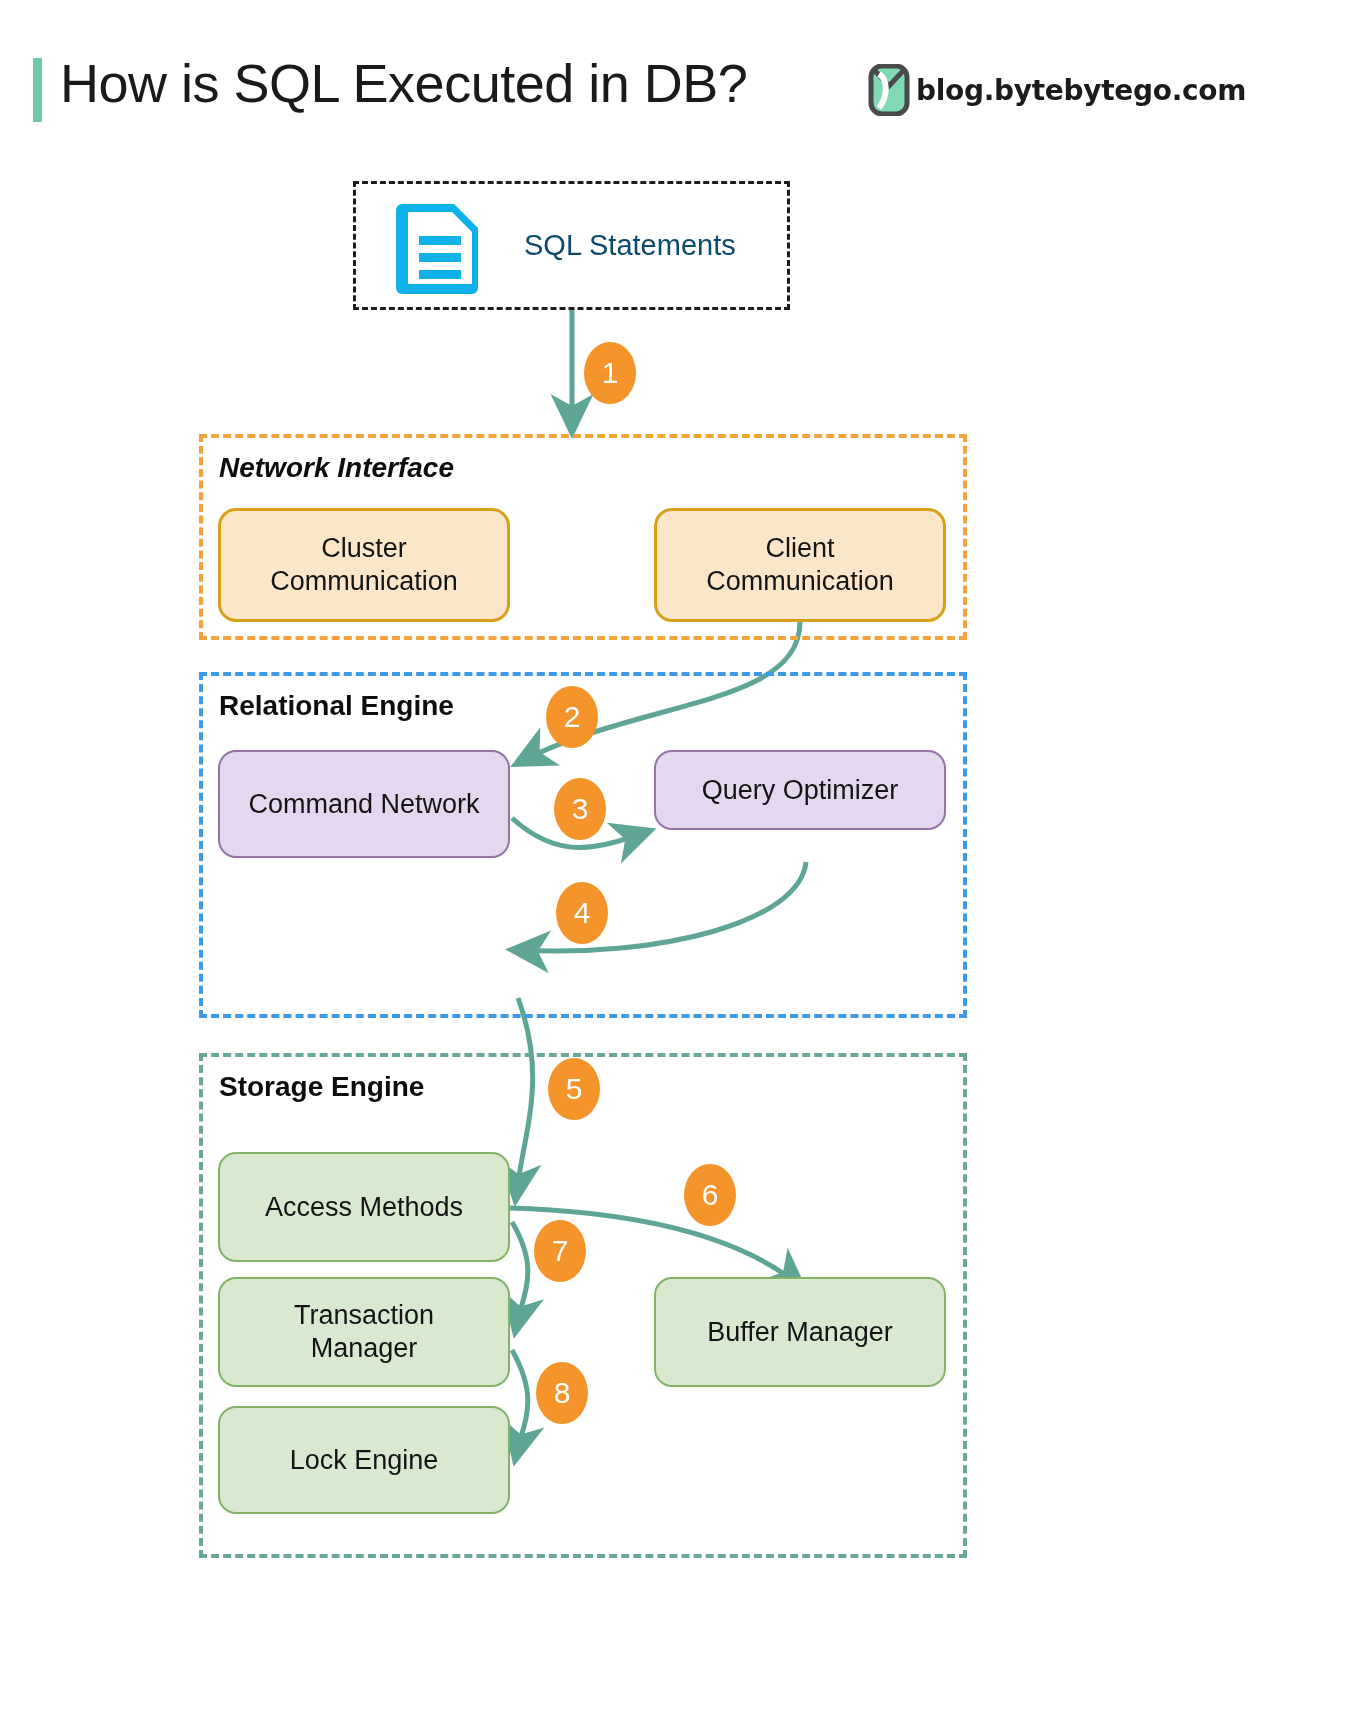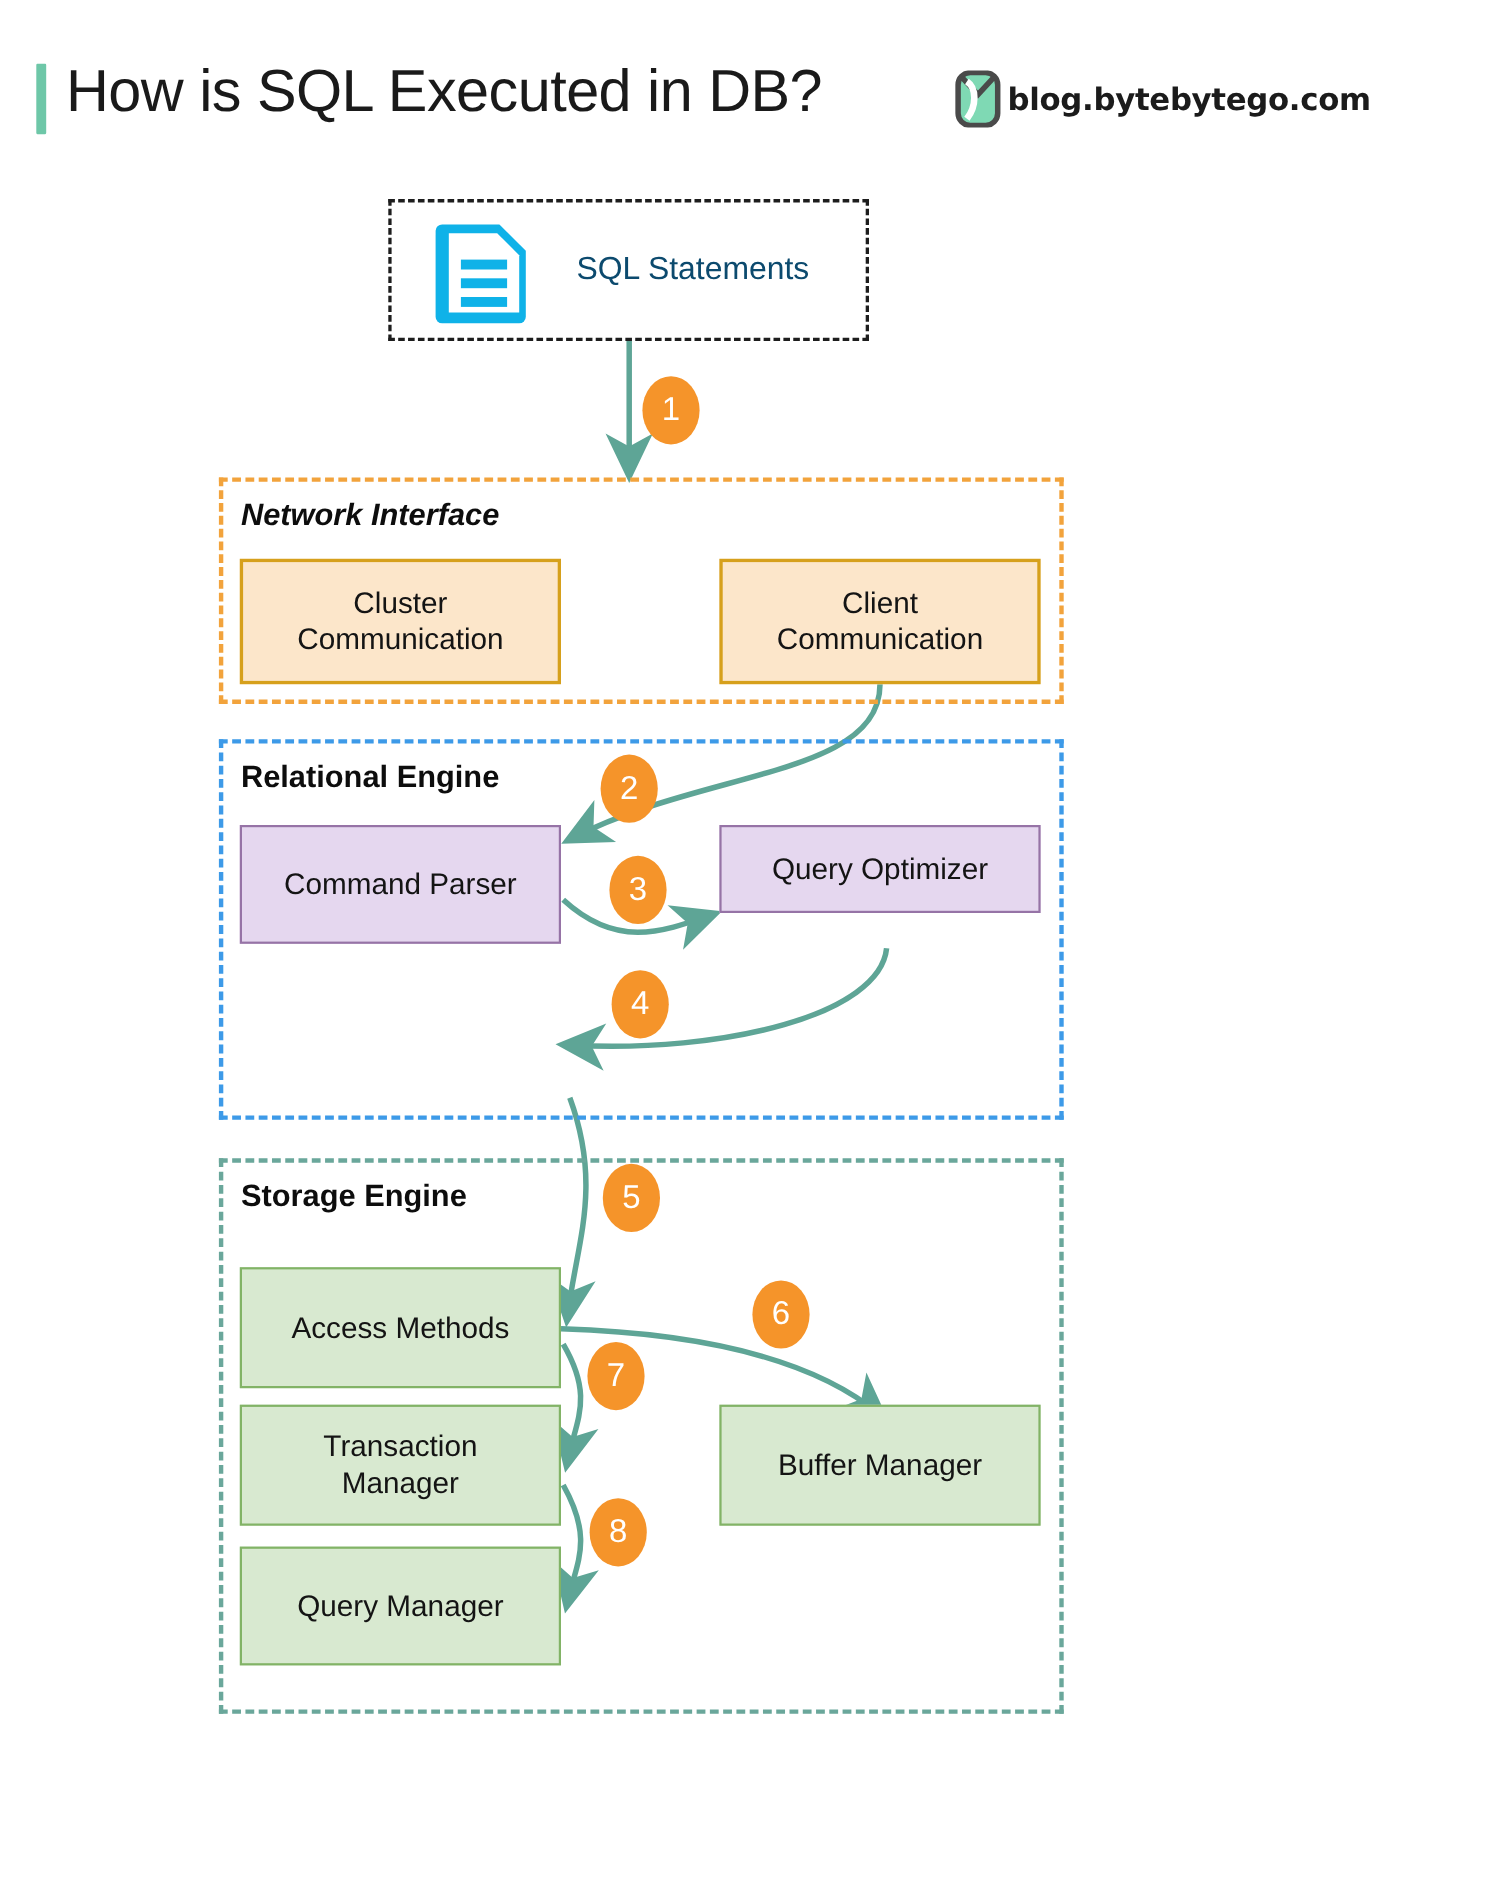--- a/index.html
+++ b/index.html
@@ -15,21 +15,21 @@
   .brand-mark{width:42px;height:52px;}
   .brand-text{font-size:28px;font-weight:700;color:#1b1b1b;white-space:nowrap;
               font-family:"DejaVu Sans",sans-serif;letter-spacing:-0.3px;}
 
   
   .diagram{position:absolute;left:0;top:0;width:1358px;height:1722px;}
 
   
   .node{position:absolute;box-sizing:border-box;display:flex;align-items:center;justify-content:center;
         text-align:center;font-size:27px;color:#141414;line-height:1.22;
-        font-family:"Liberation Sans",sans-serif;}
+        font-family:"Liberation Sans",sans-serif;border-radius:18px;}
   .node span{display:block;padding:0 6px;}
 
   .n-orange{background:#fce6ca;border:3px solid #d6a01c;}
   .n-purple{background:#e5d7ef;border:2px solid #9673a6;}
   .n-blue{background:#d9e6f8;border:2px solid #7ea6d8;}
   .n-green{background:#d8e9d0;border:2px solid #82b366;}
 
   
   .group{position:absolute;box-sizing:border-box;background:transparent;}
   .g-network{border:4px dashed #f2a33c;}
@@ -119,21 +119,21 @@
     <span>
         <i style="font-style:normal;display:block">Client</i>
         <i style="font-style:normal;display:block">Communication</i>
       </span>
   </div>
 
   <div class="group g-relational" style="left:199px;top:672px;width:768px;height:346px;"></div>
   <div class="group-label" style="left:219px;top:690px;">Relational Engine</div>
 
   <div class="node n-purple" style="left:218px;top:750px;width:292px;height:108px;">
-    <span>Command Parser</span>
+    <span>Command Network</span>
   </div>
 
   <div class="node n-purple" style="left:654px;top:750px;width:292px;height:80px;">
     <span>Query Optimizer</span>
   </div>
 
 
   <div class="group g-storage" style="left:199px;top:1053px;width:768px;height:505px;"></div>
   <div class="group-label" style="left:219px;top:1071px;">Storage Engine</div>
 
@@ -142,21 +142,21 @@
   </div>
 
   <div class="node n-green" style="left:218px;top:1277px;width:292px;height:110px;">
     <span>
         <i style="font-style:normal;display:block">Transaction</i>
         <i style="font-style:normal;display:block">Manager</i>
       </span>
   </div>
 
   <div class="node n-green" style="left:218px;top:1406px;width:292px;height:108px;">
-    <span>Query Manager</span>
+    <span>Lock Engine</span>
   </div>
 
   <div class="node n-green" style="left:654px;top:1277px;width:292px;height:110px;">
     <span>Buffer Manager</span>
   </div>
 
   <div class="step" style="left:584px;top:342px;">1</div>
   <div class="step" style="left:546px;top:686px;">2</div>
   <div class="step" style="left:554px;top:778px;">3</div>
   <div class="step" style="left:556px;top:882px;">4</div>

